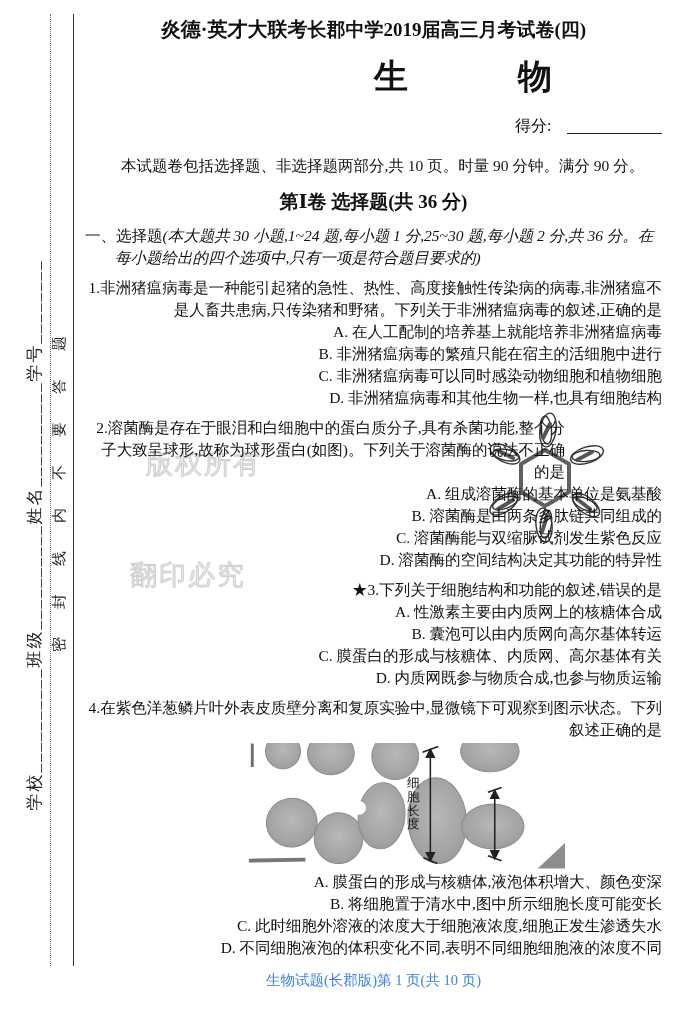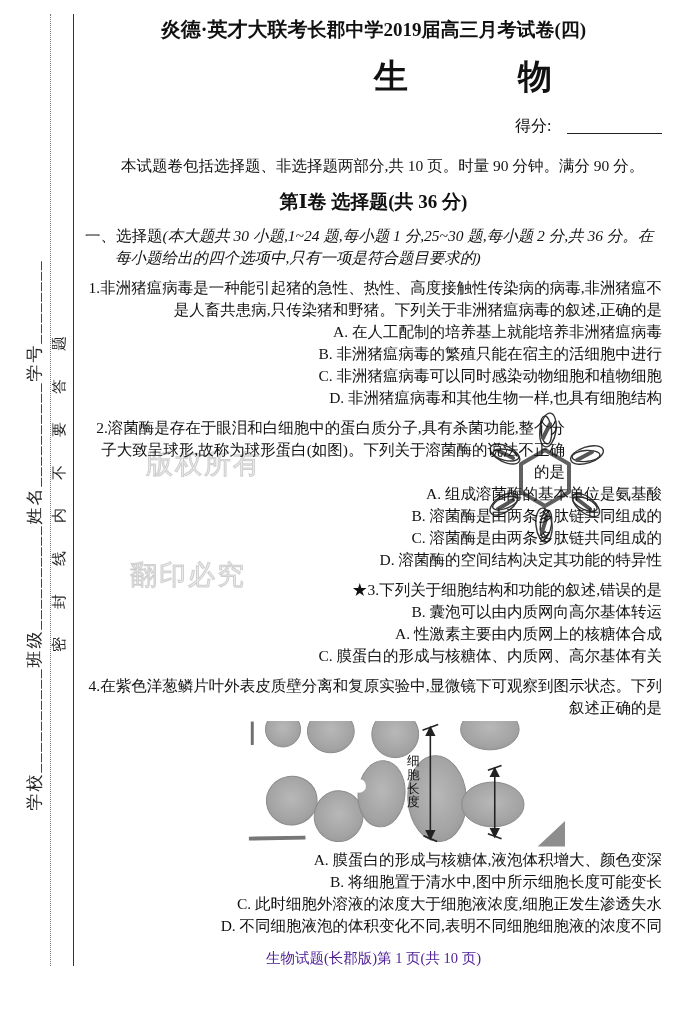--- a/index.html
+++ b/index.html
@@ -83,21 +83,21 @@
   .stem.star{text-indent:-28px;}
   .opt{padding-left:15px;}
   .q2-stem{margin-right:97px;}
   .molecule{
     position:absolute;left:480px;top:412px;width:130px;height:132px;
   }
   .fig4{
     margin:2px 0 2px 158px;width:322px;height:126px;display:block;
   }
   .footer{
-    text-align:center;font-size:14.5px;margin-top:10px;color:#4c1d95;
+    text-align:center;font-size:14.5px;margin-top:10px;color:#3b82f6;
   }
 </style>
 </head>
 <body>
 
 <div class="page">
 
   <div class="seal-dotted"></div>
   <div class="seal-solid"></div>
   <div class="margin-labels">学校__________班级__________姓名__________学号________</div>
@@ -168,29 +168,30 @@
       <div class="opt">A. 在人工配制的培养基上就能培养非洲猪瘟病毒</div>
       <div class="opt">B. 非洲猪瘟病毒的繁殖只能在宿主的活细胞中进行</div>
       <div class="opt">C. 非洲猪瘟病毒可以同时感染动物细胞和植物细胞</div>
       <div class="opt">D. 非洲猪瘟病毒和其他生物一样,也具有细胞结构</div>
     </div>
 
     <div class="q">
       <div class="stem q2-stem"><span>2.</span><span>溶菌酶是存在于眼泪和白细胞中的蛋白质分子,具有杀菌功能,整个分子大致呈球形,故称为球形蛋白(如图)。下列关于溶菌酶的说法不正确的是</span></div>
       <div class="opt">A. 组成溶菌酶的基本单位是氨基酸</div>
       <div class="opt">B. 溶菌酶是由两条多肽链共同组成的</div>
-      <div class="opt">C. 溶菌酶是由两条多肽链共同组成的</div>
+      <div class="opt">C. 溶菌酶能与双缩脲试剂发生紫色反应</div>
       <div class="opt">D. 溶菌酶的空间结构决定其功能的特异性</div>
     </div>
 
     <div class="q">
       <div class="stem star"><span>★3.</span><span>下列关于细胞结构和功能的叙述,错误的是</span></div>
+      <div class="opt">A. 性激素主要由内质网上的核糖体合成</div>
       <div class="opt">B. 囊泡可以由内质网向高尔基体转运</div>
-      <div class="opt">A. 性激素主要由内质网上的核糖体合成</div>
       <div class="opt">C. 膜蛋白的形成与核糖体、内质网、高尔基体有关</div>
+      <div class="opt">D. 内质网既参与物质合成,也参与物质运输</div>
     </div>
 
     <div class="q">
       <div class="stem"><span>4.</span><span>在紫色洋葱鳞片叶外表皮质壁分离和复原实验中,显微镜下可观察到图示状态。下列叙述正确的是</span></div>
 
       <svg class="fig4" viewBox="0 0 330 128" xmlns="http://www.w3.org/2000/svg">
         <defs>
           <radialGradient id="cellg" cx="50%" cy="45%" r="65%">
             <stop offset="0%" stop-color="#b8b8b8"></stop>
             <stop offset="70%" stop-color="#a3a3a3"></stop>

